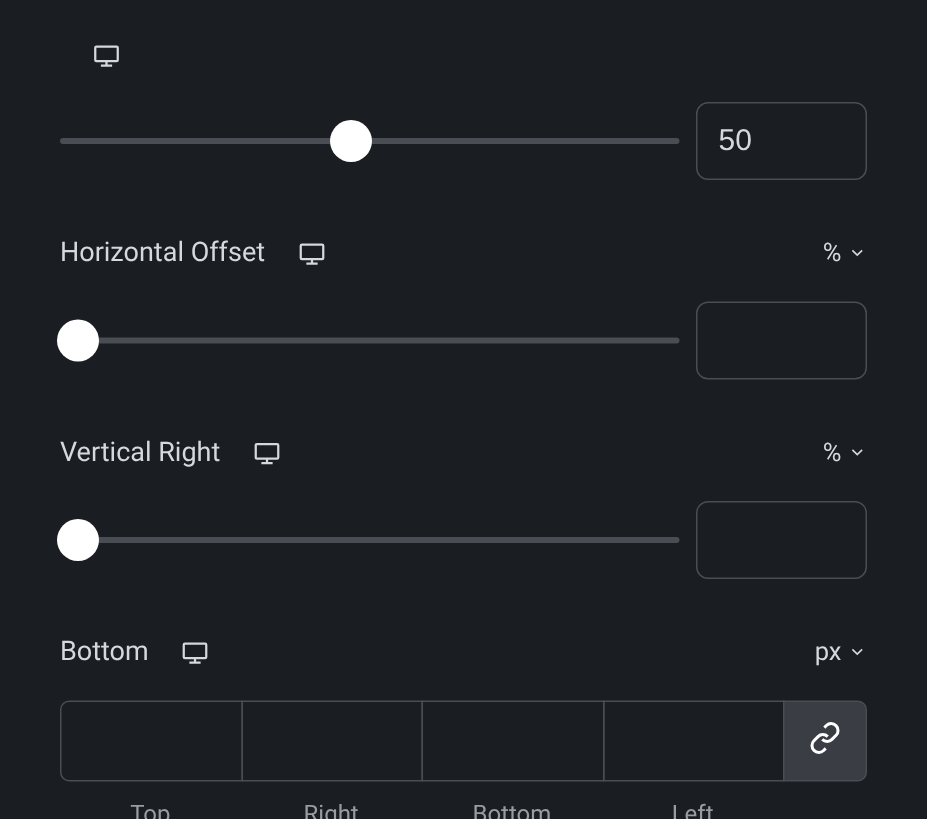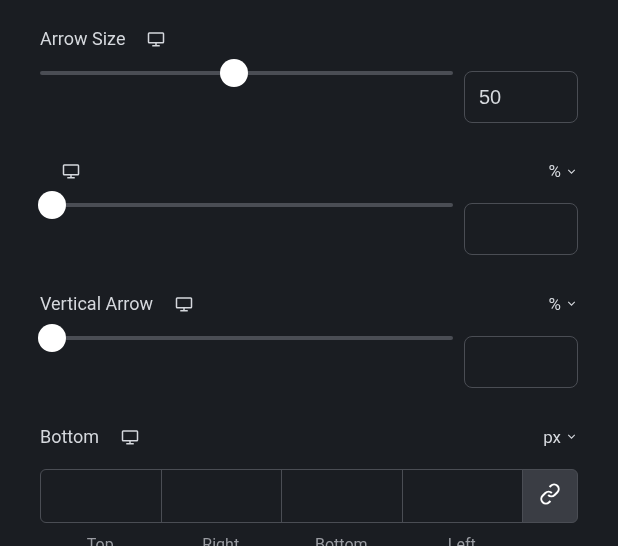--- a/index.html
+++ b/index.html
@@ -53,21 +53,21 @@
     }
     .chevron-down svg {
       width: 13px;
       height: 13px;
       stroke: #d5d8dd;
       fill: none;
       stroke-width: 2;
     }
     .slider-row {
       display: flex;
-      align-items: flex-start;
+      align-items: center;
       gap: 11px;
     }
     .slider-track {
       flex: 1;
       position: relative;
       height: 4px;
       background: #4a4d54;
       border-radius: 2px;
       cursor: pointer;
     }
@@ -150,39 +150,39 @@
     .padding-labels .link-spacer {
       width: 56px;
       flex: none;
     }
   </style>
 </head>
 <body>
 
 <div class="control-block">
   <div class="control-header">
-    <span class="control-label">Arrow Size</span>
     <span class="device-icon">
       <svg viewBox="0 0 24 24" stroke-width="2">
           <rect x="2" y="4" width="20" height="13" rx="1"></rect>
           <line x1="7" y1="21" x2="17" y2="21"></line>
           <line x1="12" y1="17" x2="12" y2="21"></line>
         </svg>
     </span>
   </div>
   <div class="slider-row">
     <div class="slider-track">
       <div class="slider-thumb" style="left:47%"></div>
     </div>
     <input class="value-input" type="text" value="50" style="">
   </div>
 </div>
 
 <div class="control-block">
   <div class="control-header">
+    <span class="control-label">Horizontal Offset</span>
     <span class="device-icon">
       <svg viewBox="0 0 24 24" stroke-width="2">
           <rect x="2" y="4" width="20" height="13" rx="1"></rect>
           <line x1="7" y1="21" x2="17" y2="21"></line>
           <line x1="12" y1="17" x2="12" y2="21"></line>
         </svg>
     </span>
     <div class="unit-selector">
       <span>%</span>
       <span class="chevron-down">
@@ -195,21 +195,21 @@
   <div class="slider-row">
     <div class="slider-track">
       <div class="slider-thumb" style="left:3%"></div>
     </div>
     <input class="value-input" type="text" value="" style="">
   </div>
 </div>
 
 <div class="control-block">
   <div class="control-header">
-    <span class="control-label">Vertical Arrow</span>
+    <span class="control-label">Vertical Right</span>
     <span class="device-icon">
       <svg viewBox="0 0 24 24" stroke-width="2">
           <rect x="2" y="4" width="20" height="13" rx="1"></rect>
           <line x1="7" y1="21" x2="17" y2="21"></line>
           <line x1="12" y1="17" x2="12" y2="21"></line>
         </svg>
     </span>
     <div class="unit-selector">
       <span>%</span>
       <span class="chevron-down">

